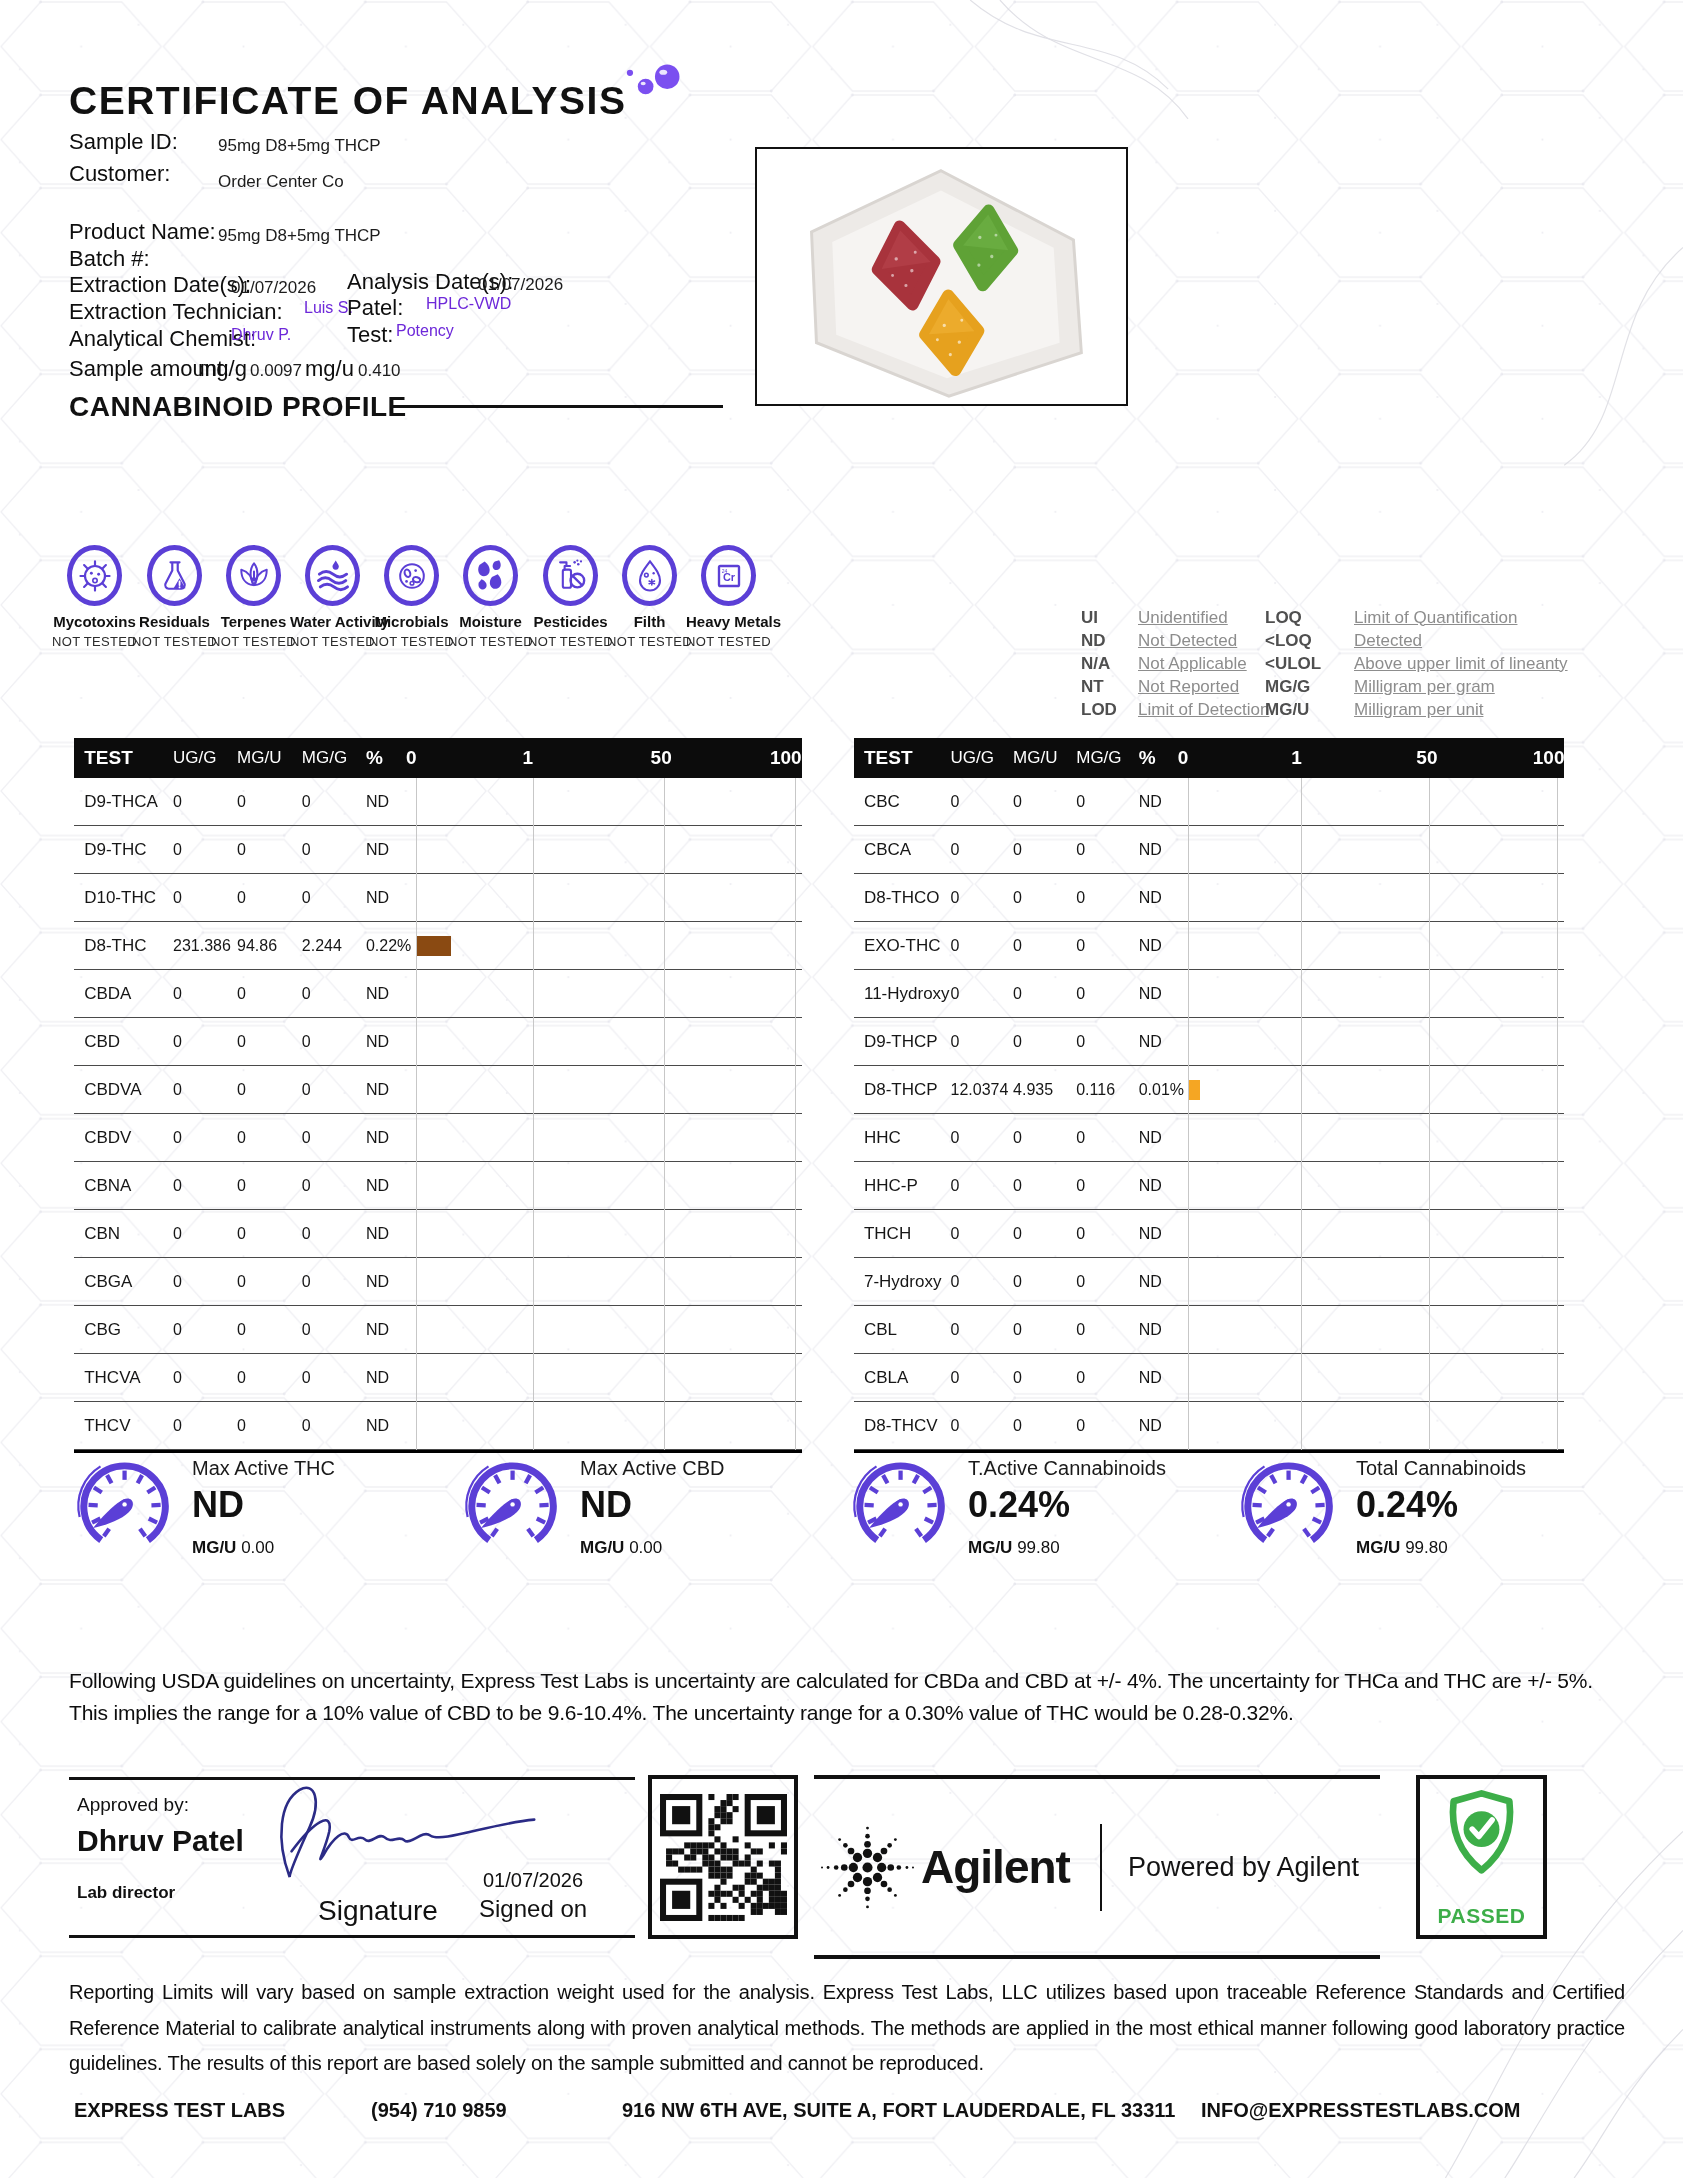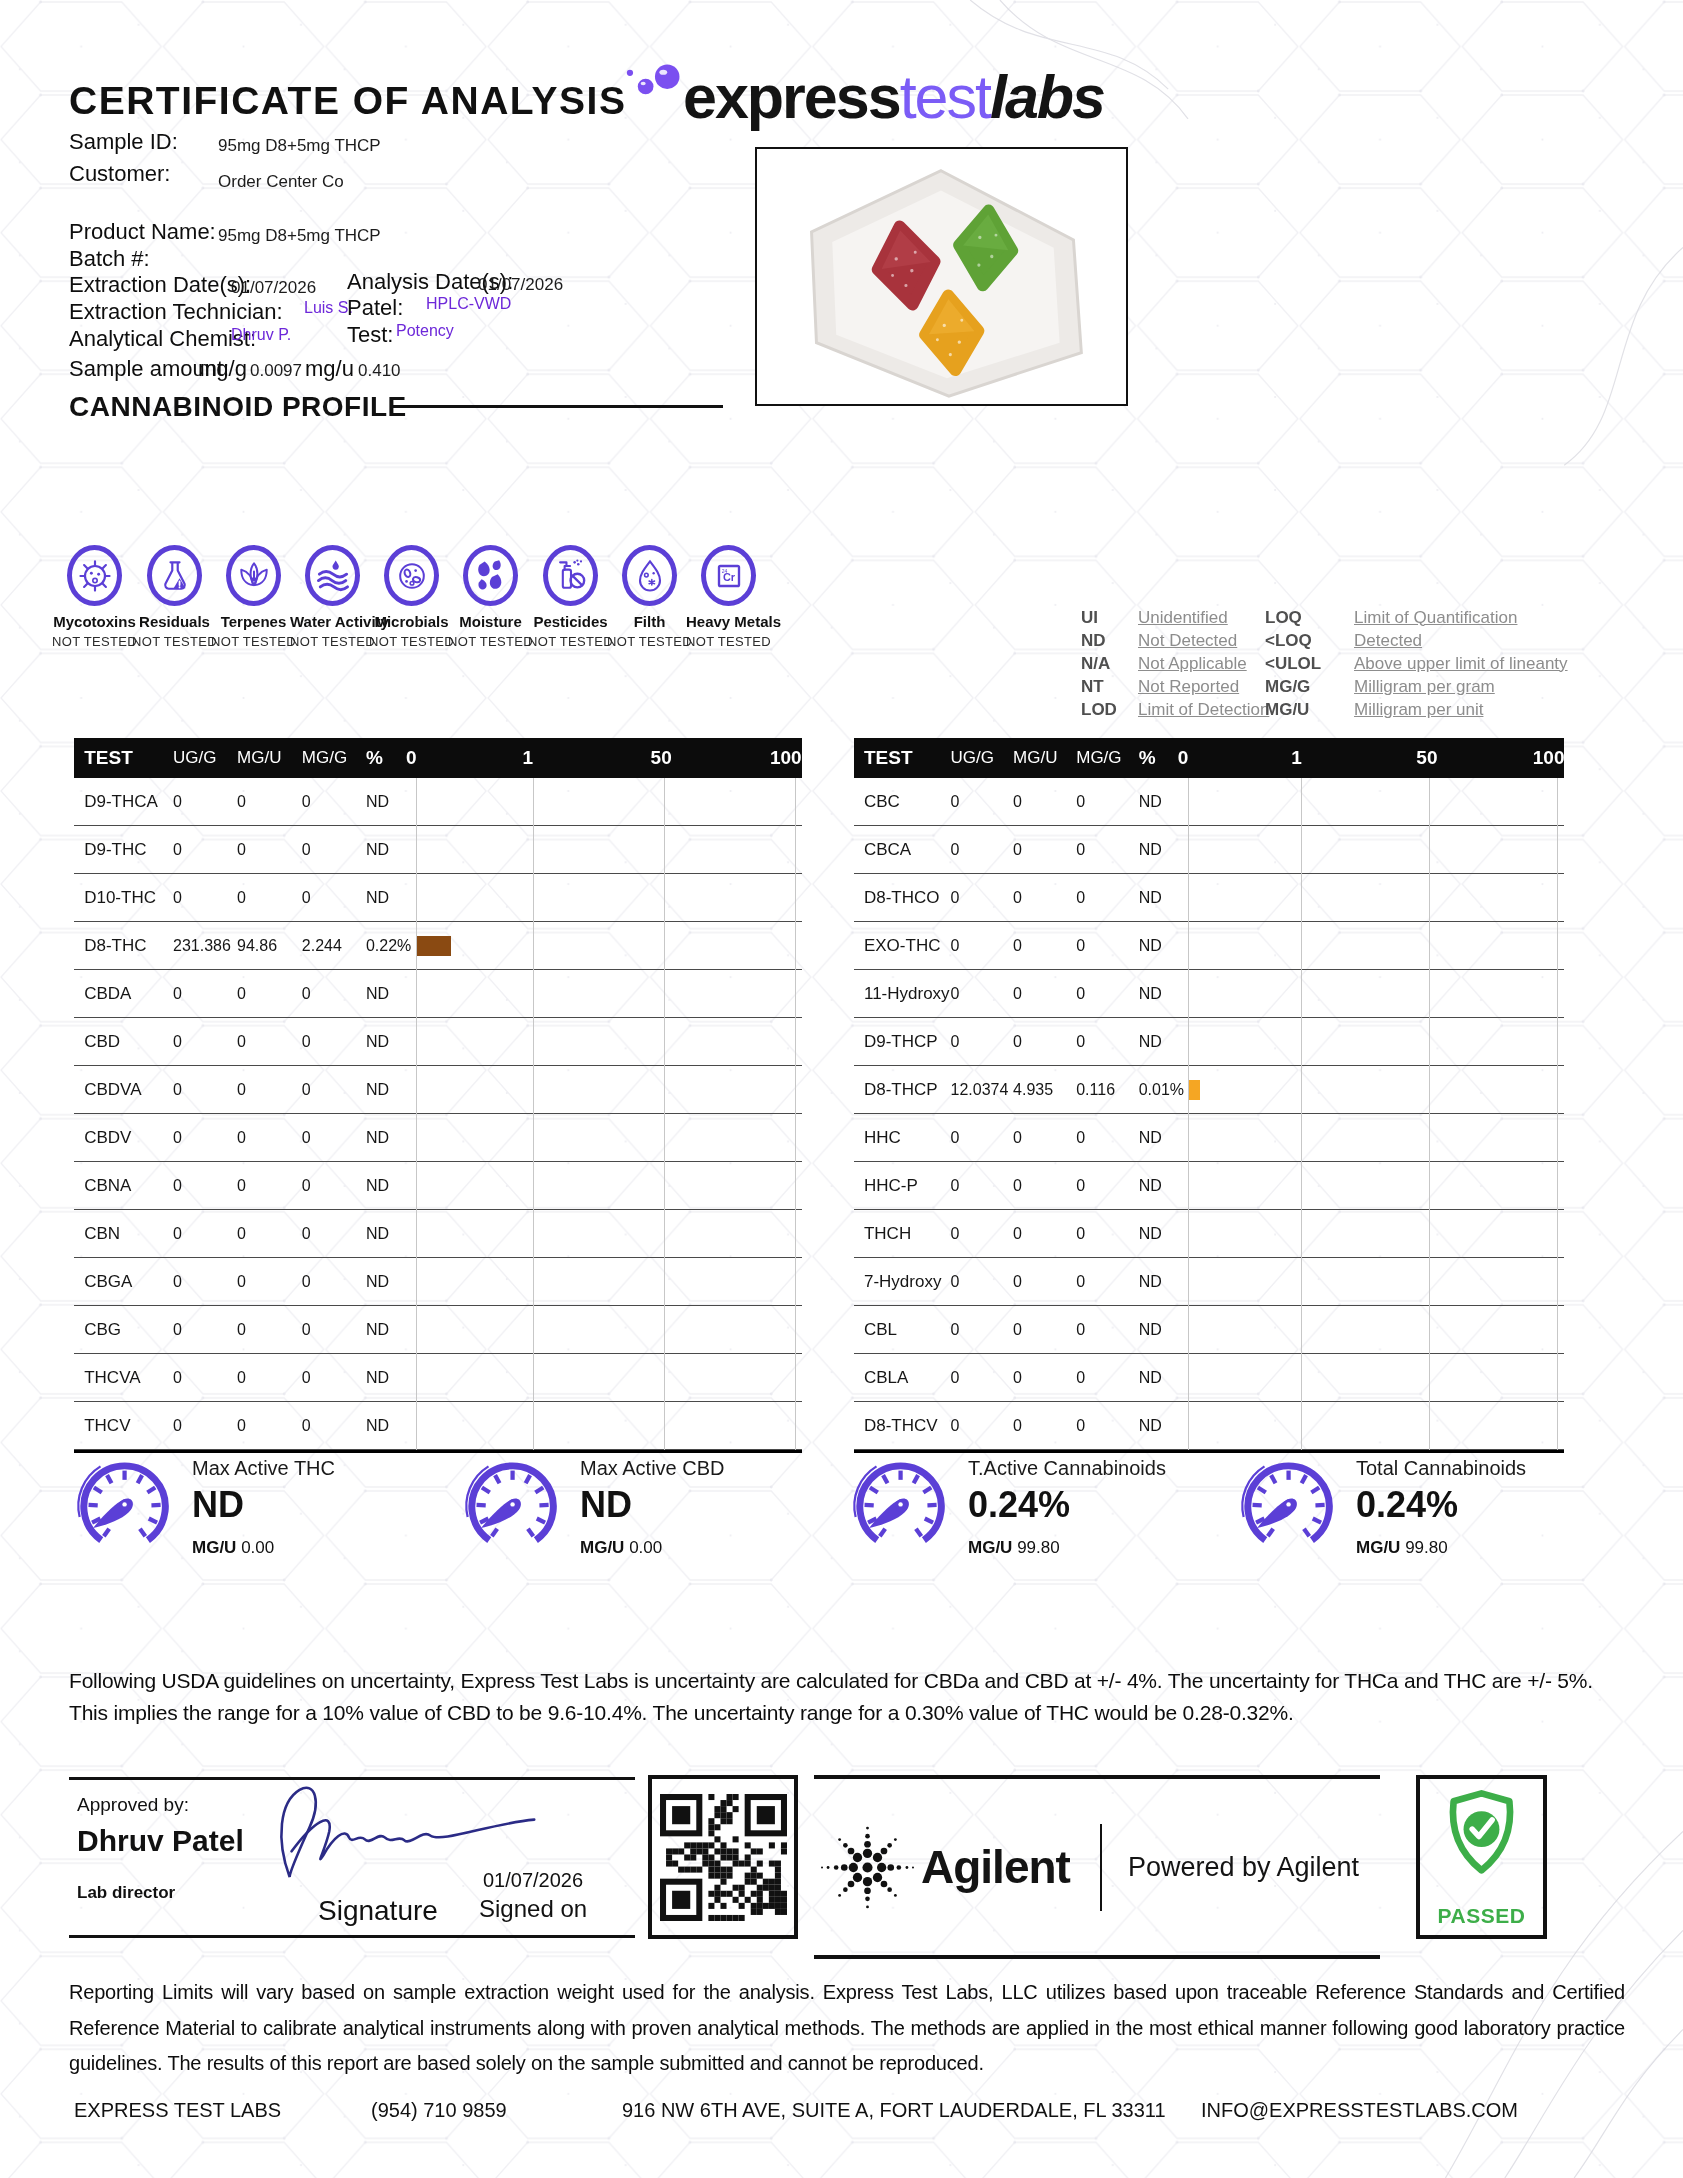--- a/index.html
+++ b/index.html
@@ -85,21 +85,21 @@
   .ag-name { font-size:46px; font-weight:800; color:#141414; margin-left:6px; letter-spacing:-1px; }
   .ag-div { width:2px; height:87px; background:#111; margin:0 26px 0 30px; }
   .ag-tag { font-size:27px; color:#141414; }
   .passed-box { left:1416px; top:1775px; width:131px; height:164px; border:4px solid #111;
                 text-align:center; }
   .passed-text { font-size:21px; font-weight:800; color:#3dae49; letter-spacing:0.5px; margin-top:18px; }
 
   .foot-note { left:69px; top:1975px; width:1556px; font-size:20px; line-height:1.78;
                color:#0d0d0d; text-align:justify; letter-spacing:-0.2px; }
   .foot-bar { top:2099px; left:0; width:1683px; position:absolute; }
-  .fb { position:absolute; font-size:20px; font-weight:400; white-space:nowrap; }
+  .fb { position:absolute; font-size:20px; font-weight:700; white-space:nowrap; }
 </style>
 </head>
 <body>
 
 <svg id="bg" width="1683" height="2178" viewBox="0 0 1700 2200">
   <defs>
     <pattern id="hex" width="164" height="94" patternUnits="userSpaceOnUse">
       <path d="M41,2 L123,2 L163,47 L123,92 L41,92 L1,47 Z" fill="none" stroke="#ebebf0" stroke-width="1.3"></path>
       <circle cx="41" cy="2" r="1.4" fill="#e2e2ea"></circle>
         <circle cx="123" cy="92" r="1.4" fill="#e2e2ea"></circle>
@@ -121,21 +121,20 @@
 
 <div class="layer title">CERTIFICATE OF ANALYSIS</div>
 <div class="layer logo">
   <svg width="61" height="51" viewBox="0 0 62 52">
     <circle cx="8" cy="12" r="3.2" fill="#7b4ff0"></circle>
     <circle cx="24" cy="26" r="8" fill="#7b4ff0"></circle>
       <ellipse cx="21.5" cy="23" rx="2.6" ry="1.8" fill="#fff" opacity="0.85"></ellipse>
     <circle cx="46" cy="16" r="12.5" fill="#7b4ff0"></circle>
       <ellipse cx="42" cy="11.5" rx="4" ry="2.6" fill="#fff" opacity="0.85"></ellipse>
   </svg>
-  <div class="logo-text"><span class="lg1">express</span><span class="lg2">test</span><span class="lg3">labs</span></div>
 </div>
 
 <div class="layer lbl" style="left:69px;top:129px">Sample ID:</div>
 <div class="layer val" style="left:218px;top:136px">95mg D8+5mg THCP</div>
 <div class="layer lbl" style="left:69px;top:161px">Customer:</div>
 <div class="layer val" style="left:218px;top:172px">Order Center Co</div>
 <div class="layer lbl" style="left:69px;top:219px">Product Name:</div>
 <div class="layer val" style="left:218px;top:226px">95mg D8+5mg THCP</div>
 <div class="layer lbl" style="left:69px;top:246px">Batch #:</div>
 <div class="layer lbl" style="left:69px;top:272px">Extraction Date(s):</div>

